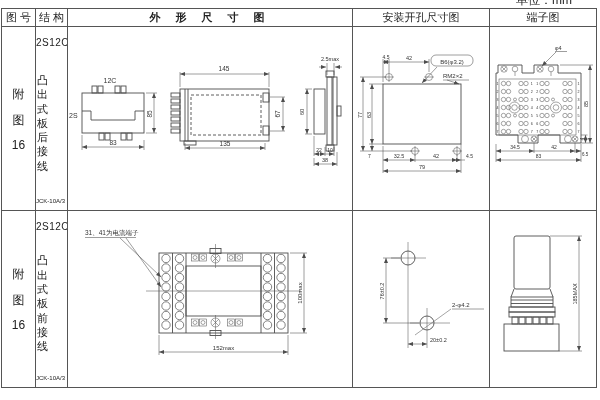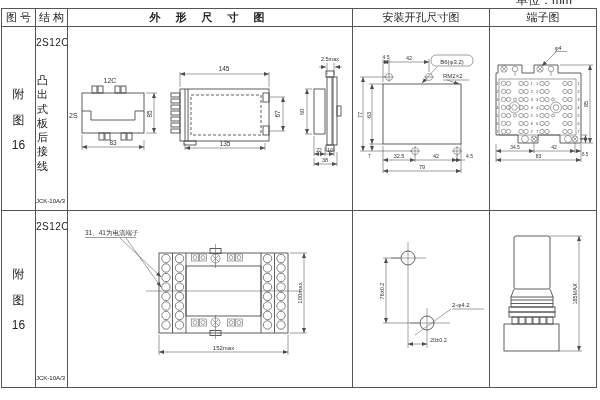--- a/index.html
+++ b/index.html
@@ -307,20 +307,21 @@
     </svg>
   </div>
 
   <div class="cell fig noB" style="left:0;top:202px;width:34px;height:176px;">
     <div>附</div>
     <div>图</div>
     <div>16</div>
   </div>
   <div class="cell str noB" style="left:34px;top:202px;width:32px;height:176px;">
     <div class="model">2S12C</div>
+    <div class="vert">凸出式板前接线</div>
     <div class="type">JCK-10A/3</div>
   </div>
 
   <div class="cell draw noB" style="left:66px;top:202px;width:285px;height:176px;">
     <svg width="285" height="176" viewBox="0 0 285 176">
       <defs>
         <marker id="arD" markerWidth="6" markerHeight="6" refX="5" refY="3" orient="auto-start-reverse" markerUnits="userSpaceOnUse">
           <path d="M5,3 L0,1 L0,5 Z" fill="#4d4d4d"></path>
         </marker>
         <g id="tpair2">

